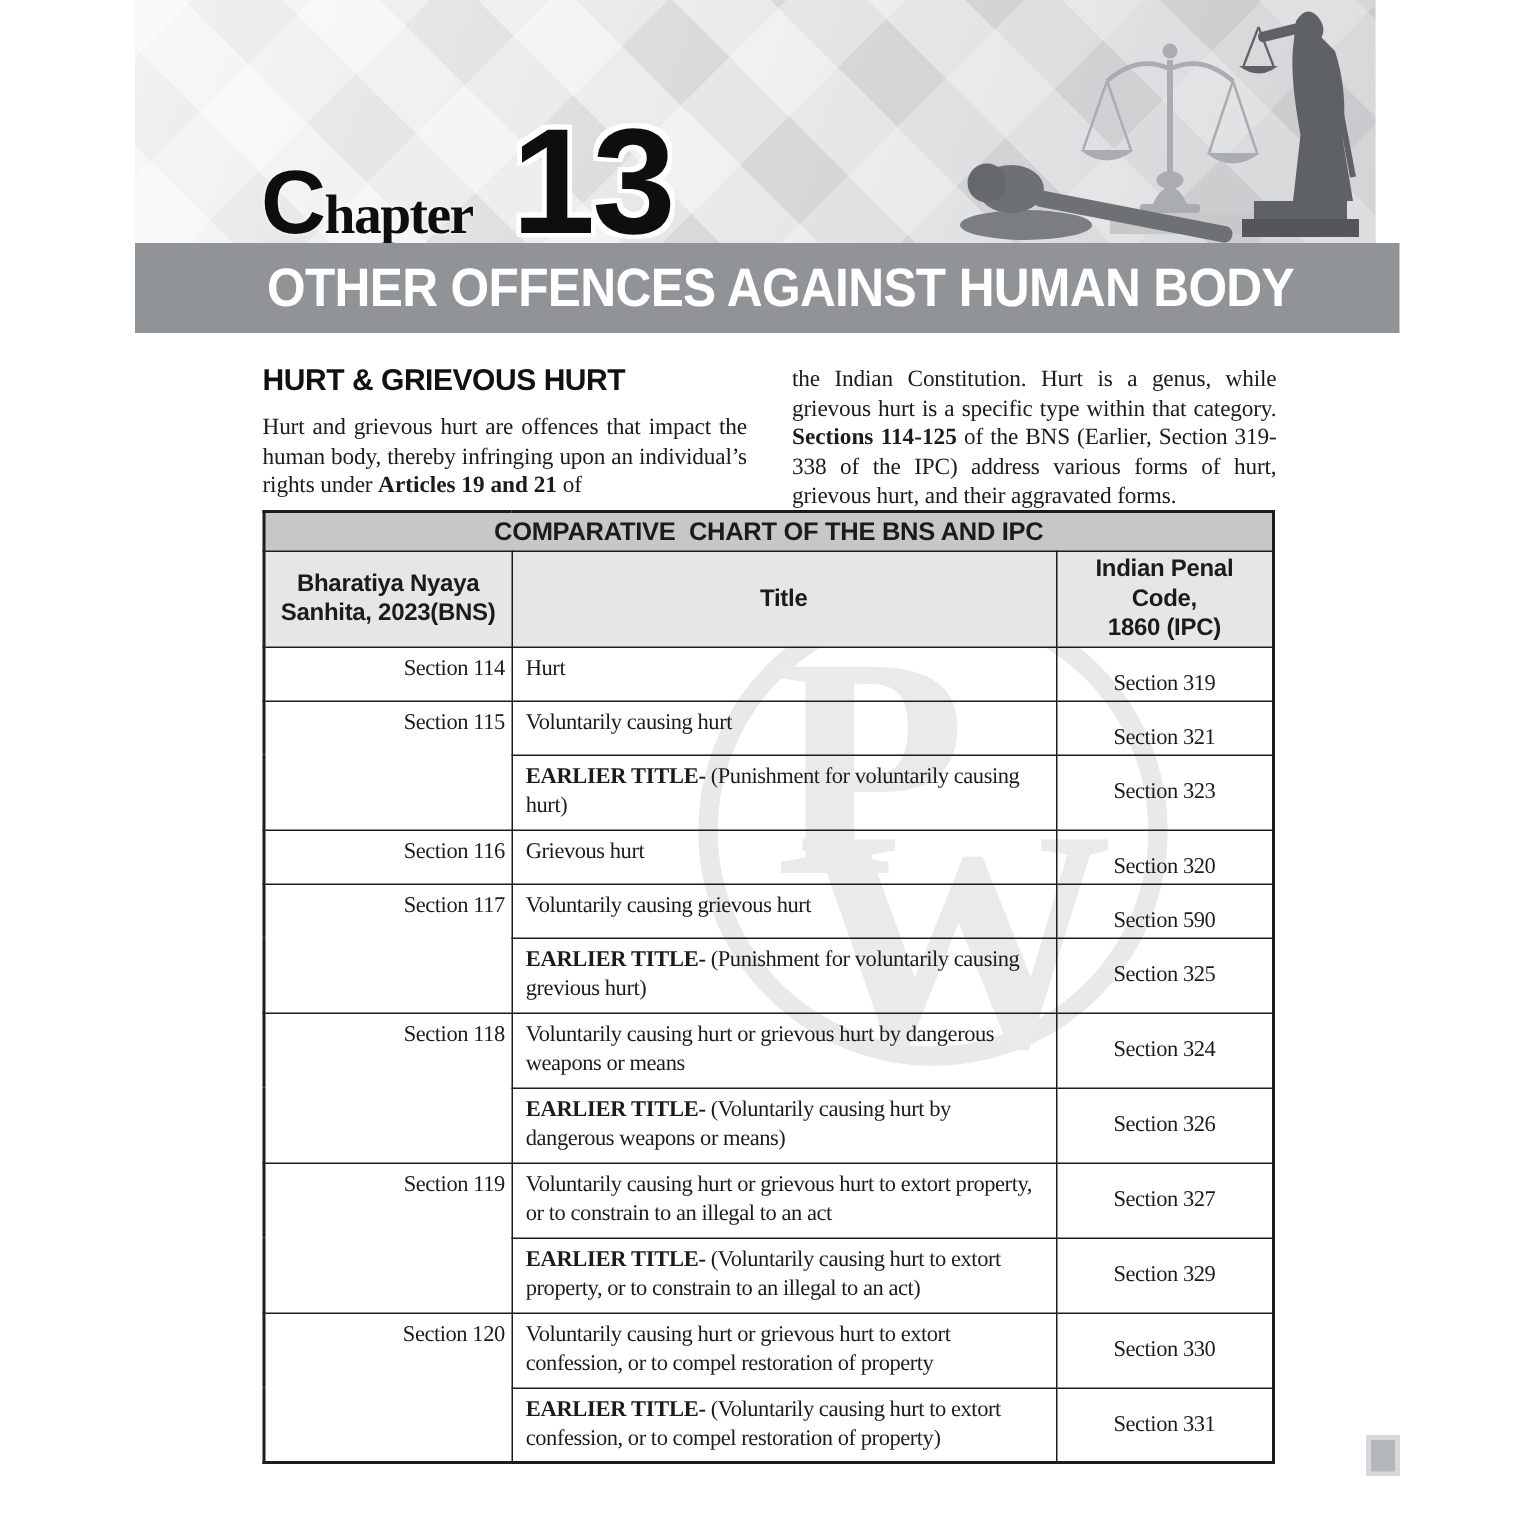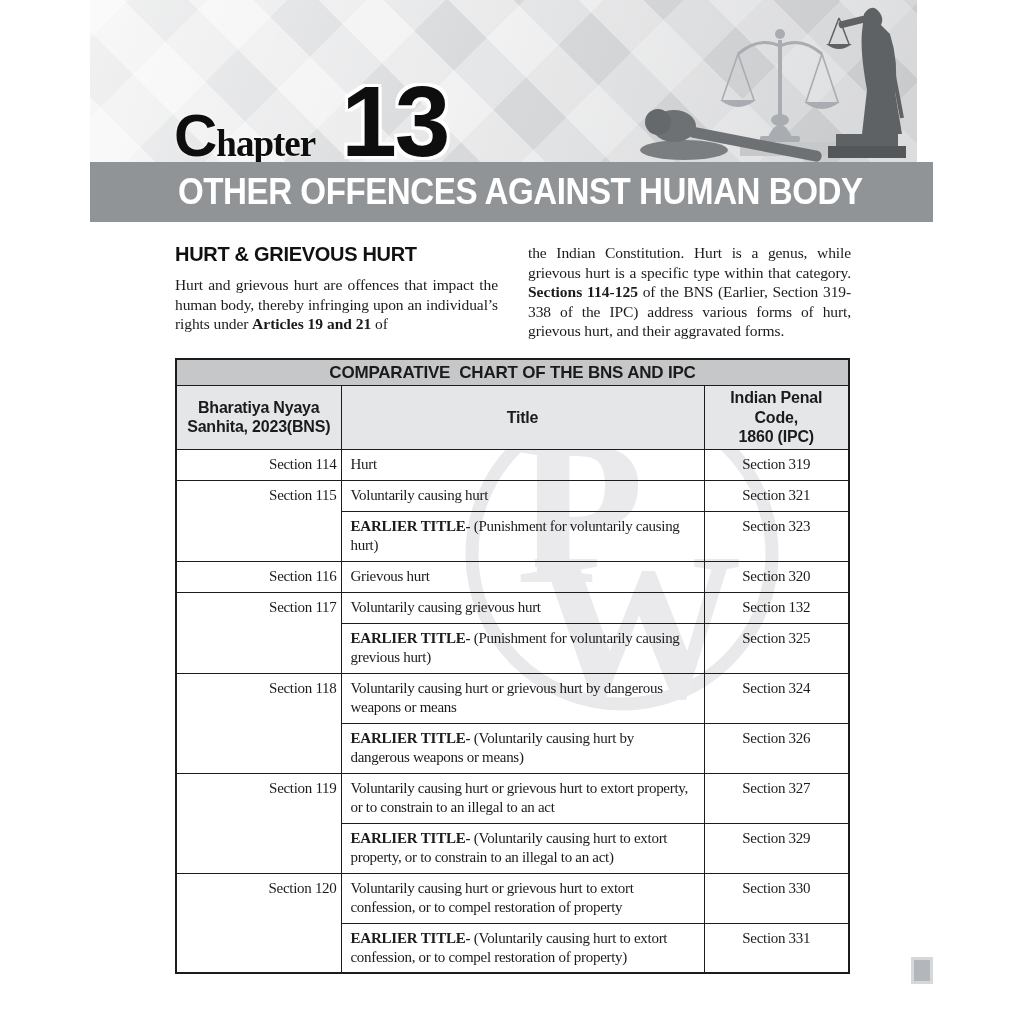--- a/index.html
+++ b/index.html
@@ -48,38 +48,38 @@
   }
   .intro-para{
     font-size:15.5px; line-height:1.26; text-align:justify; letter-spacing:-.1px;
     margin:0;
   }
   .intro-para b{letter-spacing:0;}
   
   .watermark{position:absolute; left:452px; top:392px; width:340px; height:325px; pointer-events:none;}
   
   .bns-table{
-    position:absolute; left:175px; top:358px; width:673px;
+    position:absolute; left:175px; top:340px; width:673px;
     border-collapse:collapse; table-layout:fixed; background:transparent;
     font-size:15px; letter-spacing:-.3px;
   }
   .bns-table td,.bns-table th{border:1px solid #1c1c1c;}
   .bns-table{border:2px solid #1c1c1c;}
   .tbl-title-cell{
     background:#c5c7c9; height:23px; text-align:center;
     font-family:"Liberation Sans","DejaVu Sans",sans-serif; font-weight:bold;
     font-size:17px; letter-spacing:-.2px; white-space:pre-wrap; padding:1px 0;
   }
   .tbl-colhead td{
     background:#e5e6e8; height:46px; text-align:center; vertical-align:middle;
     font-family:"Liberation Sans","DejaVu Sans",sans-serif; font-weight:bold;
     font-size:16px; line-height:1.22; letter-spacing:-.2px; white-space:pre-line; padding:2px;
   }
   .c-bns{ text-align:right; vertical-align:top; padding:6px 4px 2px;}
-  .c-ipc{ text-align:center; vertical-align:top; padding:6px 4px 2px;}
+  .c-ipc{ text-align:center; vertical-align:top; padding:16px 4px 2px;}
   .c-title{text-align:left; vertical-align:top; padding:5px 9px 2px; line-height:1.3;}
   .c-title b{letter-spacing:-.2px;}
   tr.h31{height:31px;}
   tr.h50{height:50px;}
   
   .corner-mark{
     position:absolute; left:911px; top:957px; width:22px; height:27px;
     background:#b3b6ba; border:3px solid #d6d8da; box-sizing:border-box;
   }
 </style>
@@ -188,21 +188,21 @@
 
       <tr class="h31">
         <td class="c-bns">Section 116</td>
         <td class="c-title"><b></b><span>Grievous hurt</span></td>
         <td class="c-ipc">Section 320</td>
       </tr>
 
       <tr class="h31">
         <td class="c-bns" rowspan="2">Section 117</td>
         <td class="c-title"><b></b><span>Voluntarily causing grievous hurt</span></td>
-        <td class="c-ipc">Section 132</td>
+        <td class="c-ipc">Section 590</td>
       </tr>
       <tr class="h50">
         <td class="c-title"><b>EARLIER TITLE-</b><span> (Punishment for voluntarily causing grevious hurt)</span></td>
         <td class="c-ipc">Section 325</td>
       </tr>
 
       <tr class="h50">
         <td class="c-bns" rowspan="2">Section 118</td>
         <td class="c-title"><b></b><span>Voluntarily causing hurt or grievous hurt by dangerous weapons or means</span></td>
         <td class="c-ipc">Section 324</td>

